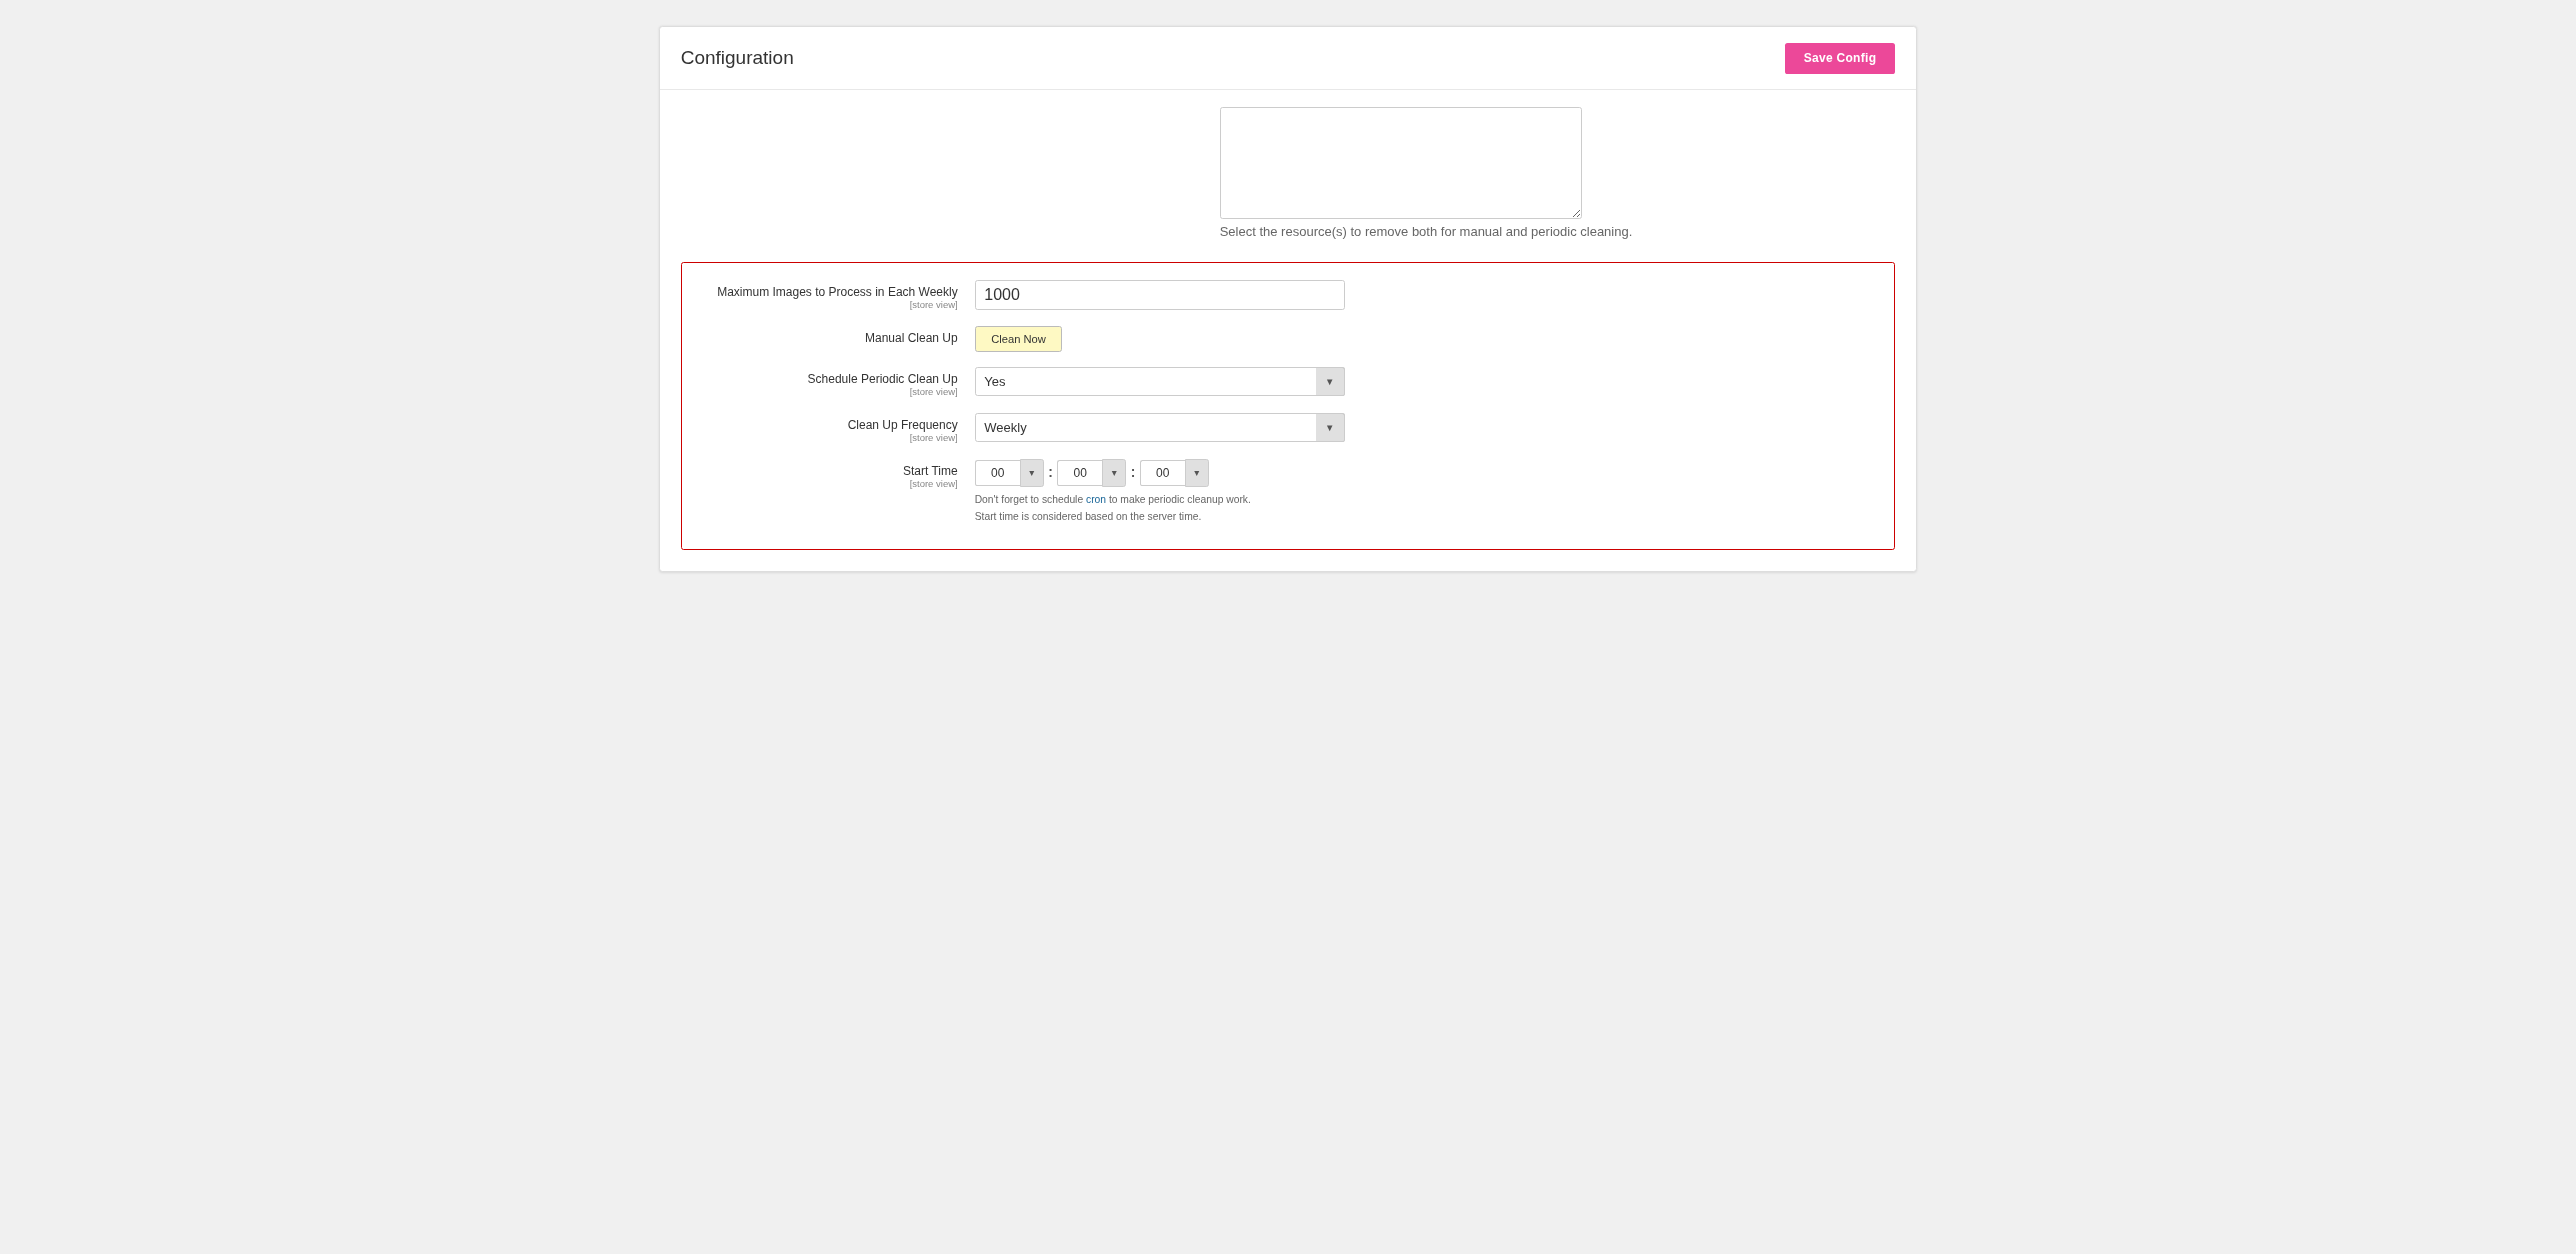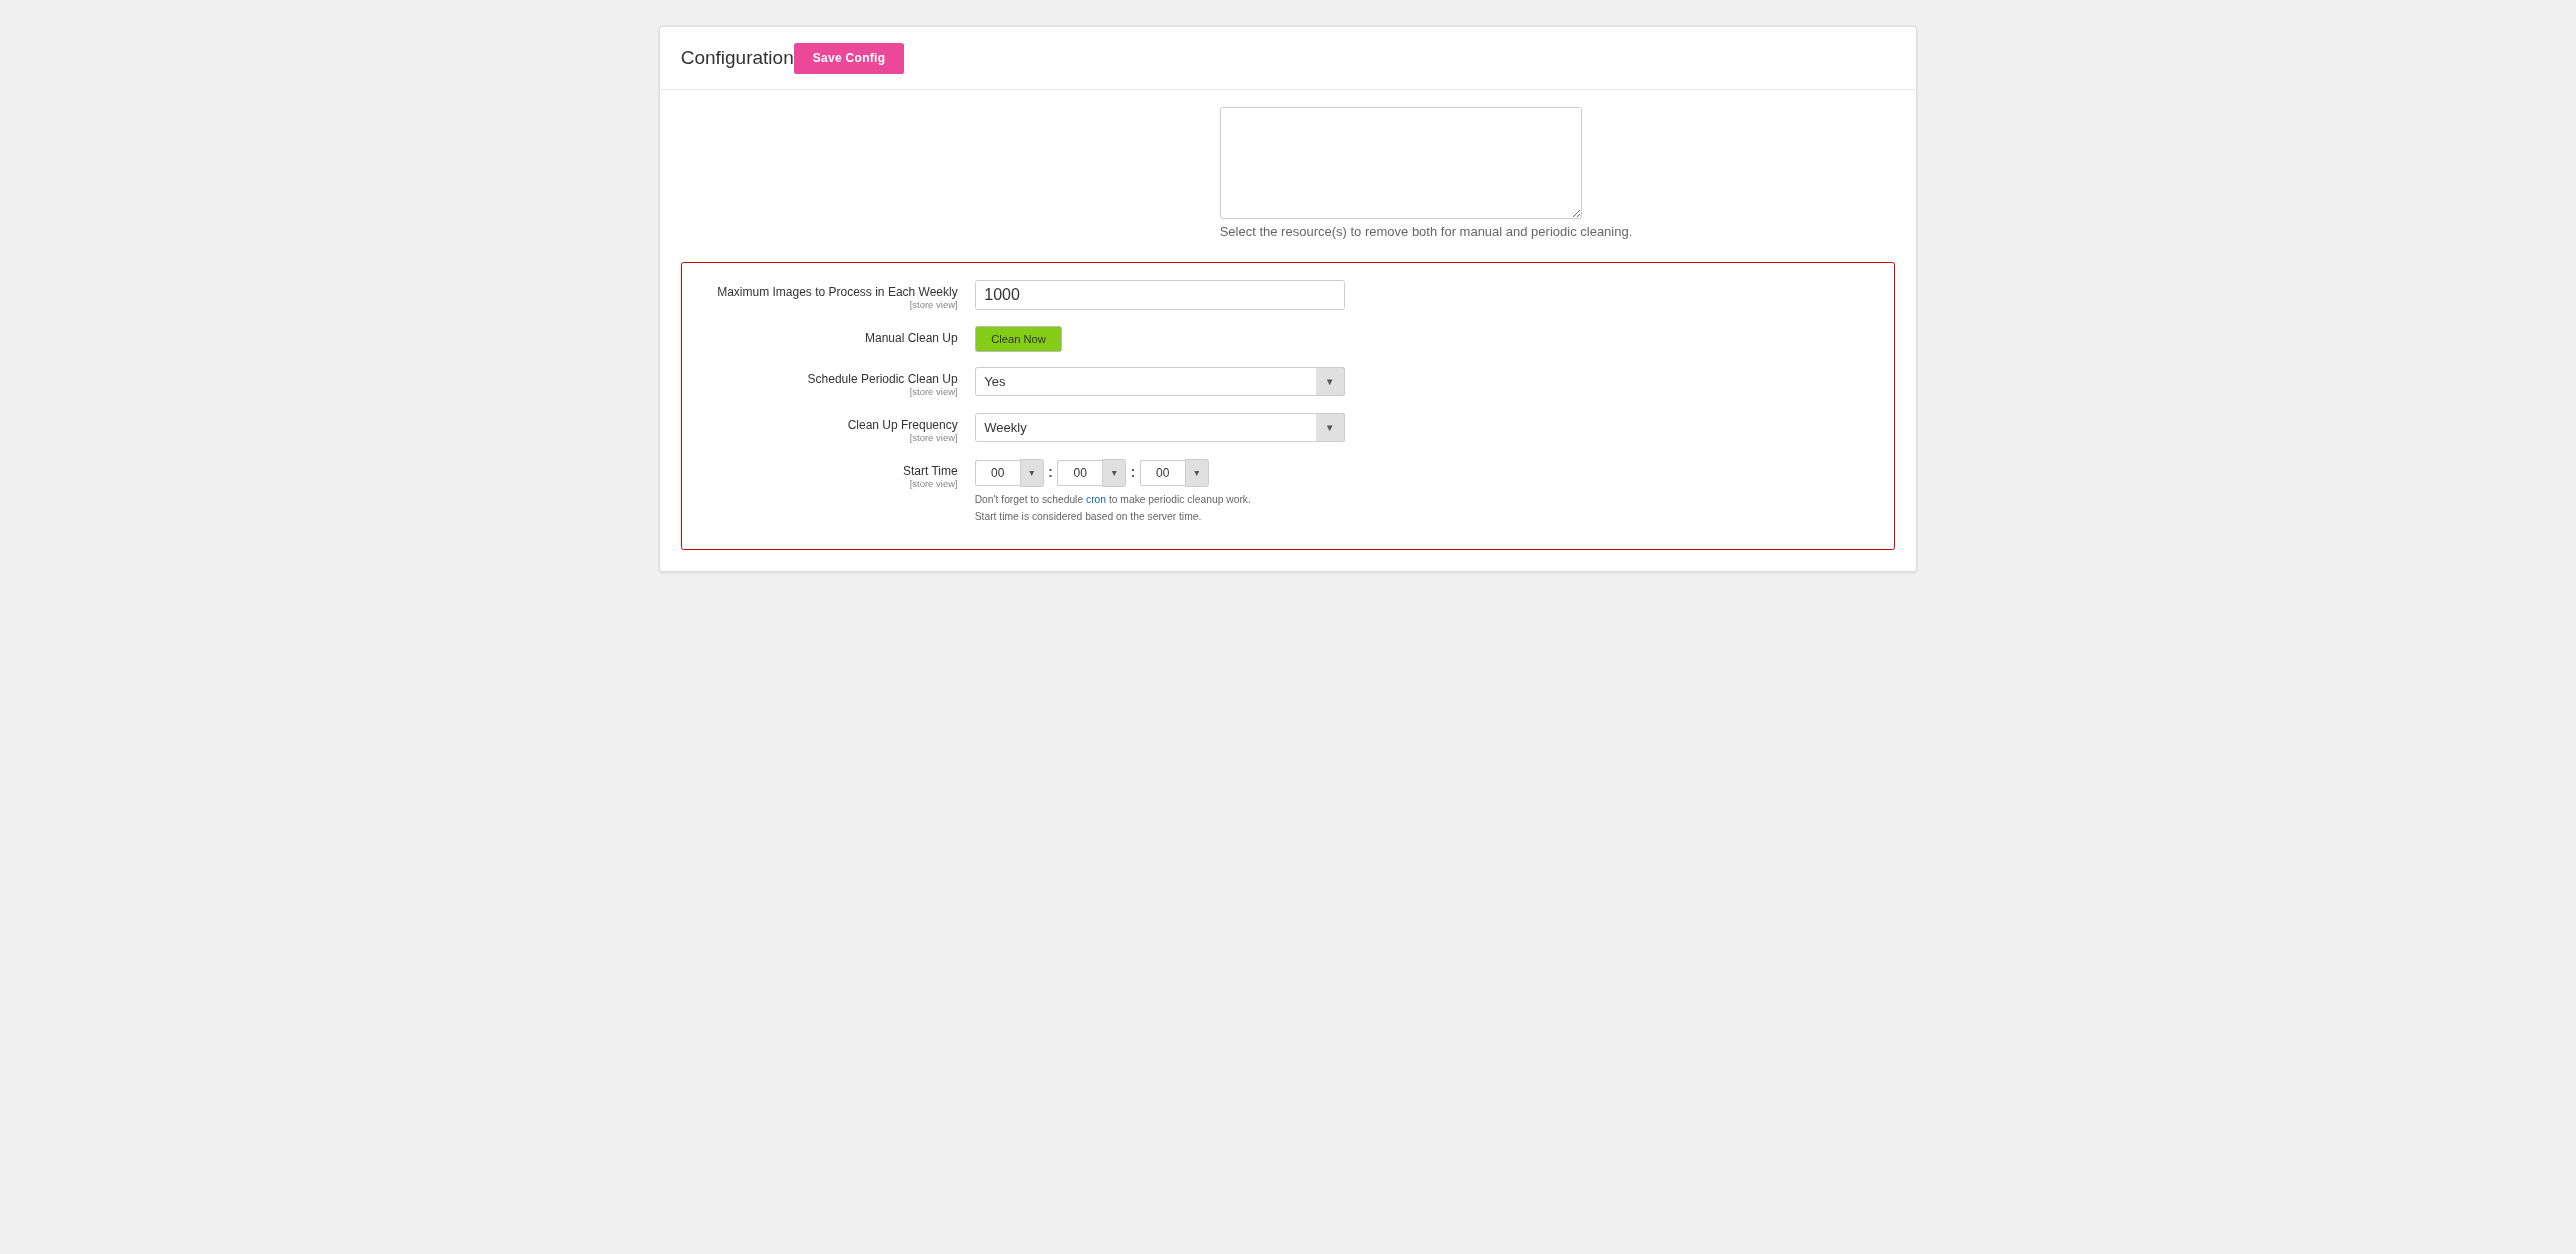--- a/index.html
+++ b/index.html
@@ -28,21 +28,21 @@
     .config-panel {
       background: #fff;
       border: 0.9px solid #ddd;
       border-radius: 3.4px;
       box-shadow: 0 0.9px 2.6px rgba(0,0,0,0.1);
     }
 
     .config-header {
       display: flex;
       align-items: center;
-      justify-content: flex-start;
+      justify-content: space-between;
       padding: 15.5px 20.7px;
       border-bottom: 0.9px solid #e8e8e8;
     }
 
     .config-title {
       font-size: 19px;
       font-weight: 400;
       color: #333;
     }
 
@@ -136,21 +136,21 @@
       max-width: 370px;
       padding: 5.2px 8.6px;
       border: 0.9px solid #ccc;
       border-radius: 2.6px;
       font-size: 16px;
       color: #333;
       background: #fff;
     }
 
     .clean-now-btn {
-      background-color: #84cc16;
+      background-color: #fef9c3;
       color: #333;
       border: 0.9px solid #bbb;
       padding: 6px 15.5px;
       font-size: 11.2px;
       border-radius: 2.6px;
       cursor: pointer;
     }
 
     .select-wrapper {
       position: relative;

